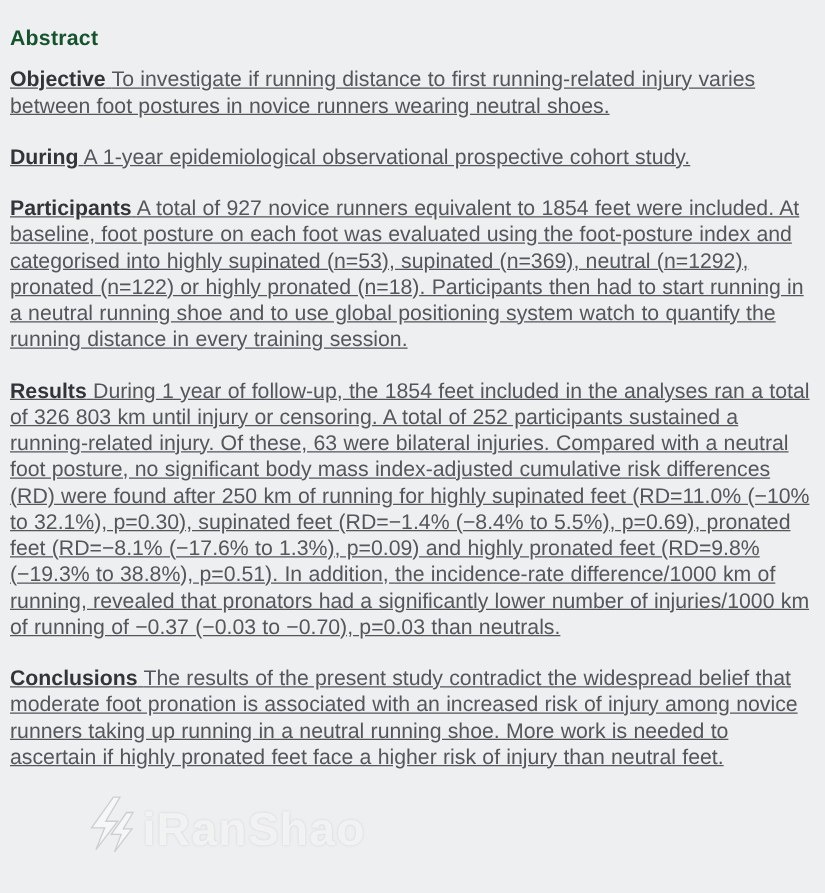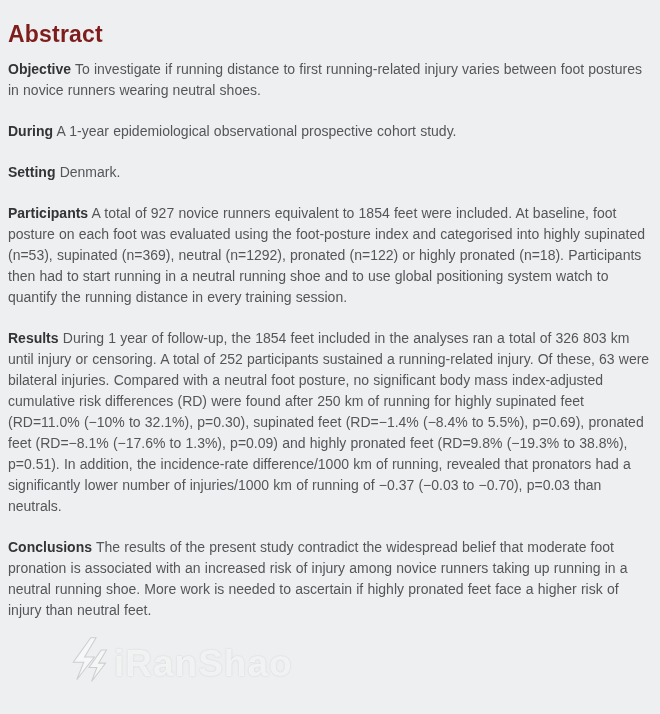--- a/index.html
+++ b/index.html
@@ -12,32 +12,33 @@
     background: #eeeff0;
     overflow: hidden;
     position: relative;
     font-family: "Liberation Sans", "DejaVu Sans", sans-serif;
   }
   .abstract-wrap {
     padding: 21px 10px 0 8px;
   }
   h1.abstract-heading {
     margin: 0 0 9px 0;
-    font-size: 23px;
+    font-size: 17px;
     font-weight: bold;
-    color: #7f1d1d;
+    color: #14532d;
     letter-spacing: 0.2px;
     line-height: 1.15;
   }
   p.para {
     margin: 12px 0 20px 0;
-    font-size: 14px;
+    font-size: 17px;
     line-height: 21px;
     color: #54565a;
     word-spacing: 0.3px;
+    text-decoration: underline;
   }
   p.para .lbl {
     font-weight: bold;
     color: #333437;
   }
   .watermark {
     position: absolute;
     left: 68px;
     top: 636px;
     display: flex;
@@ -68,21 +69,20 @@
 <body>
 
 <div class="abstract-wrap">
 
   <h1 class="abstract-heading">Abstract</h1>
 
   <p class="para"><b class="lbl">Objective</b> <span>To investigate if running distance to first running-related injury varies between foot postures in novice runners wearing neutral shoes.</span></p>
 
   <p class="para"><b class="lbl">During</b> <span>A 1-year epidemiological observational prospective cohort study.</span></p>
 
-  <p class="para"><b class="lbl">Setting</b> <span>Denmark.</span></p>
 
   <p class="para"><b class="lbl">Participants</b> <span>A total of 927 novice runners equivalent to 1854 feet were included. At baseline, foot posture on each foot was evaluated using the foot-posture index and categorised into highly supinated (n=53), supinated (n=369), neutral (n=1292), pronated (n=122) or highly pronated (n=18). Participants then had to start running in a neutral running shoe and to use global positioning system watch to quantify the running distance in every training session.</span></p>
 
 
   <p class="para"><b class="lbl">Results</b> <span>During 1 year of follow-up, the 1854 feet included in the analyses ran a total of 326 803 km until injury or censoring. A total of 252 participants sustained a running-related injury. Of these, 63 were bilateral injuries. Compared with a neutral foot posture, no significant body mass index-adjusted cumulative risk differences (RD) were found after 250 km of running for highly supinated feet (RD=11.0% (−10% to 32.1%), p=0.30), supinated feet (RD=−1.4% (−8.4% to 5.5%), p=0.69), pronated feet (RD=−8.1% (−17.6% to 1.3%), p=0.09) and highly pronated feet (RD=9.8% (−19.3% to 38.8%), p=0.51). In addition, the incidence-rate difference/1000 km of running, revealed that pronators had a significantly lower number of injuries/1000 km of running of −0.37 (−0.03 to −0.70), p=0.03 than neutrals.</span></p>
 
   <p class="para"><b class="lbl">Conclusions</b> <span>The results of the present study contradict the widespread belief that moderate foot pronation is associated with an increased risk of injury among novice runners taking up running in a neutral running shoe. More work is needed to ascertain if highly pronated feet face a higher risk of injury than neutral feet.</span></p>
 
 </div>
 

